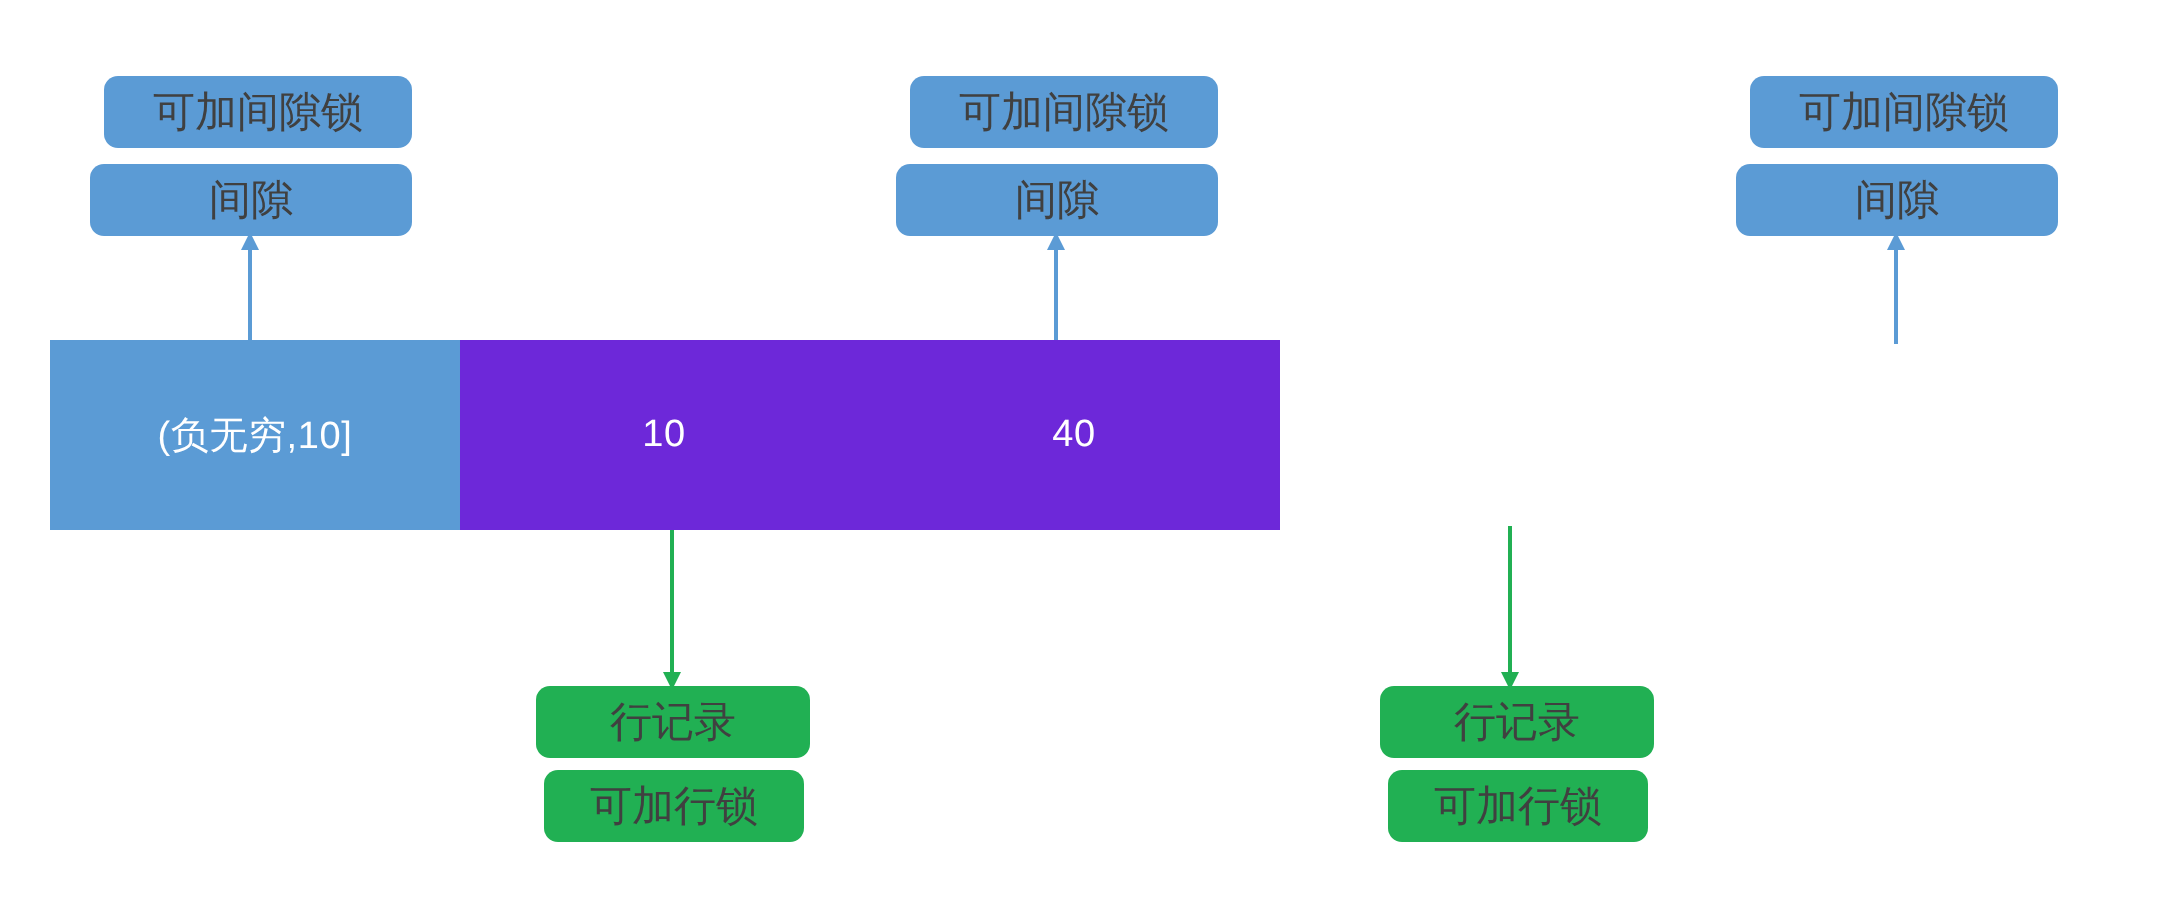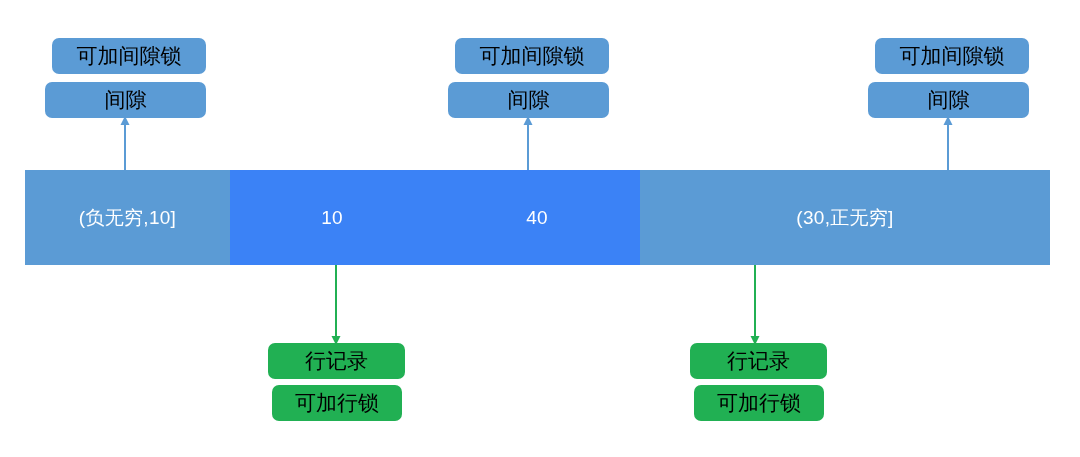--- a/index.html
+++ b/index.html
@@ -34,30 +34,30 @@
     display: flex;
     align-items: center;
     justify-content: center;
     color: #ffffff;
     font-size: 19px;
     letter-spacing: 0.3px;
     box-sizing: border-box;
     white-space: nowrap;
   }
   .seg-gap   { background: #5B9BD5; }
-  .seg-row   { background: #3b82f6; }
+  .seg-row   { background: #6d28d9; }
 
   
   .label-box {
     position: absolute;
     display: flex;
     align-items: center;
     justify-content: center;
     border-radius: 7px;
-    color: #000000;
+    color: #404040;
     font-size: 21px;
     height: 36px;
     box-sizing: border-box;
     white-space: nowrap;
   }
   .label-blue  { background: #5B9BD5; }
   .label-green { background: #21B053; }
 
   
   .arrow {
@@ -119,23 +119,20 @@
   <div class="range-bar">
     <div class="seg seg-gap" style="flex:0 0 205px;">
       <span>(负无穷,10]</span>
     </div>
     <div class="seg seg-row" style="flex:0 0 204px;">
       <span>10</span>
     </div>
     <div class="seg seg-row" style="flex:0 0 206px;">
       <span>40</span>
     </div>
-    <div class="seg seg-gap" style="flex:1 1 auto;">
-      <span>(30,正无穷]</span>
-    </div>
   </div>
 
   <div class="label-box label-green" style="left:268px; top:343px; width:137px;">
     <span>行记录</span>
   </div>
   <div class="label-box label-green" style="left:272px; top:385px; width:130px;">
     <span>可加行锁</span>
   </div>
 
   <div class="label-box label-green" style="left:690px; top:343px; width:137px;">

